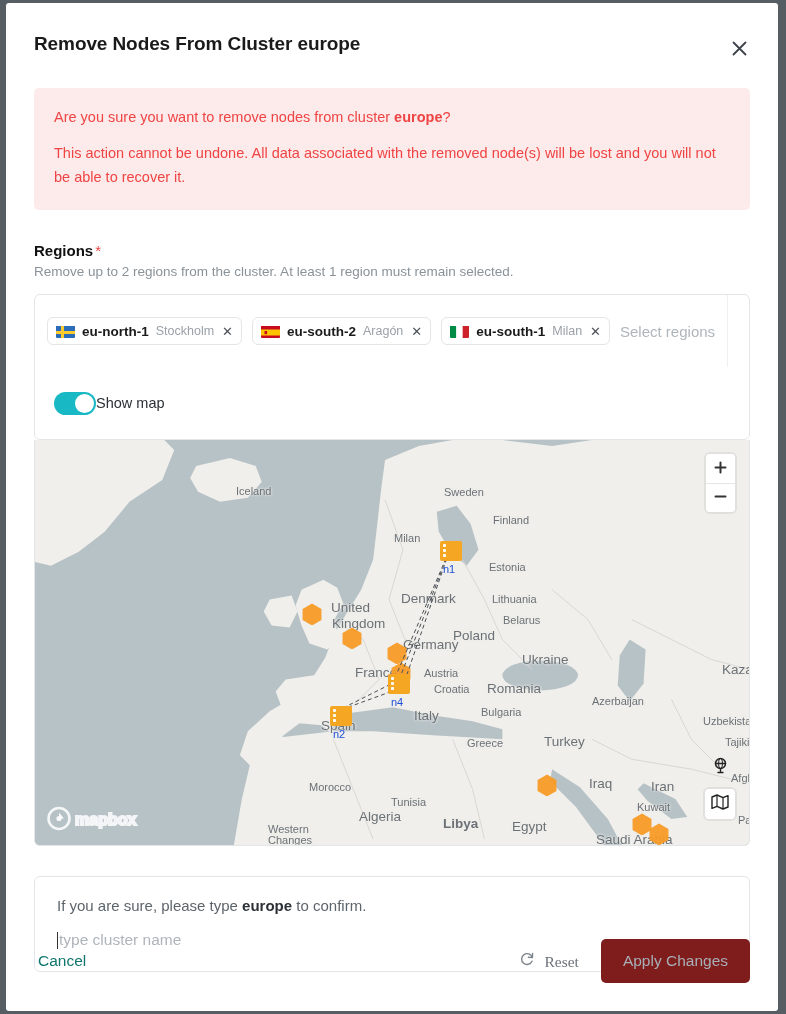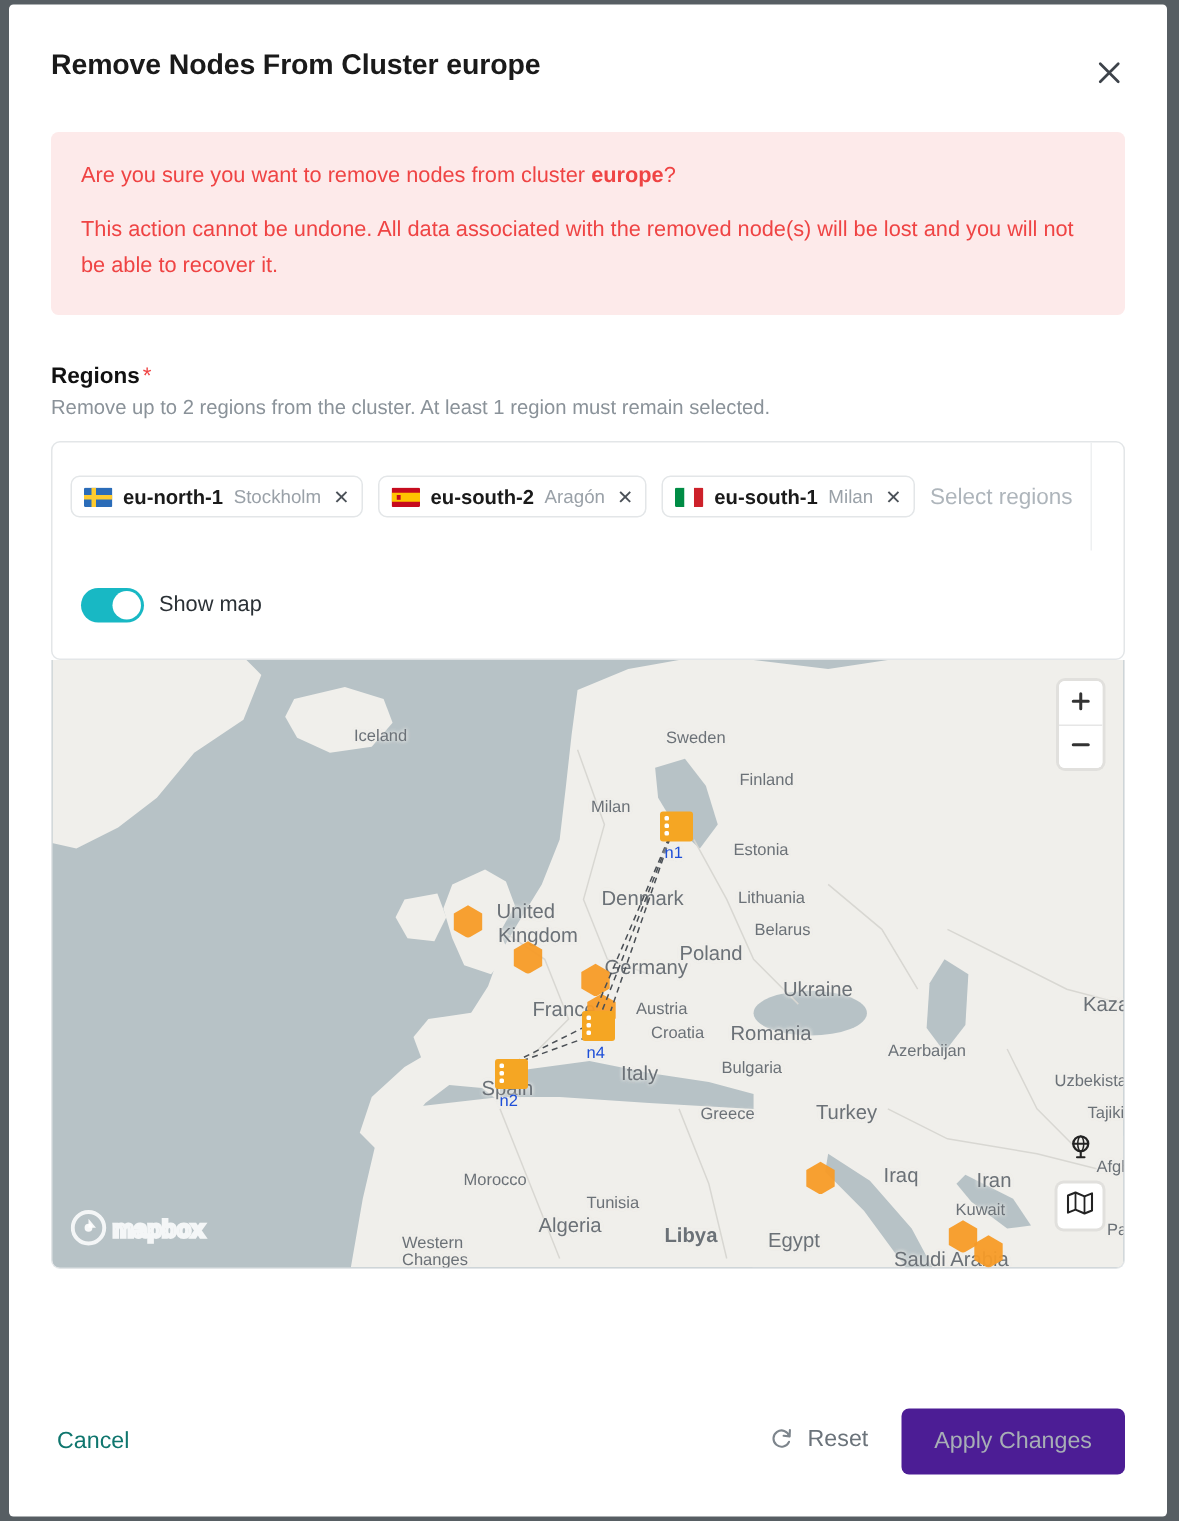--- a/index.html
+++ b/index.html
@@ -110,21 +110,21 @@
   .chip-city { font-size: 12.5px; color: #9aa1a8; }
   .chip-x {
     font-size: 13px; color: #4b5158;
     line-height: 1; cursor: pointer; margin-left: 1px;
   }
   .chips-placeholder {
     font-size: 15px; color: #aeb5bb;
     cursor: text;
   }
   .map-toggle-area {
-    display: flex; align-items: center; gap: 10px;
+    display: flex; align-items: center; 
     padding: 0 17px 0 19px;
     height: 72px;
     flex: none;
   }
   .switch {
     width: 42px; height: 23px;
     border-radius: 12px;
     background: #18b8c4;
     position: relative;
     cursor: pointer;
@@ -259,28 +259,28 @@
     background: none; border: none;
     font-family: "Liberation Sans", sans-serif;
     font-size: 15.5px; color: #0f766e;
     cursor: pointer; padding: 8px 4px;
   }
   .footer-right {
     margin-left: auto;
     display: flex; align-items: center; gap: 18px;
   }
   .btn-reset {
-    display: flex; align-items: flex-start; gap: 9px;
+    display: flex; align-items: flex-end; gap: 9px;
     background: none; border: none; cursor: pointer;
-    font-family: Liberation Sans, sans-serif;
+    font-family: Liberation Serif, serif;
     font-size: 15.5px; color: #6b737a;
     padding: 8px 4px;
   }
   .btn-apply {
-    background: #4c1d95;
+    background: #7f1d1d;
     border: none;
     border-radius: 5px;
     color: #a7aeb5;
     font-family: "Liberation Sans", sans-serif;
     font-size: 15.5px;
     padding: 13px 22px;
     cursor: default;
   }
 </style>
 </head>
@@ -542,20 +542,29 @@
     <div class="mapbox-logo">
       <svg width="108" height="25" viewBox="0 0 108 25">
         <circle cx="12" cy="12.5" r="10.5" fill="none" stroke="#ffffff" stroke-width="2.6" opacity=".85"></circle>
         <path d="M12 6.5 L12 12.5 L17 12.5 Z" fill="#ffffff" opacity=".9"></path>
         <circle cx="12" cy="12.5" r="2.6" fill="#ffffff" opacity=".9"></circle>
         <text x="28" y="18.5" font-family="Liberation Sans, sans-serif" font-size="16" font-weight="bold" fill="none" stroke="#ffffff" stroke-width="2.2" opacity=".85">mapbox</text>
       </svg>
     </div>
   </div>
 
+  <div class="confirm-box">
+    <div class="confirm-text">
+      <span>If you are sure, please type </span><b>europe</b><span> to confirm.</span>
+    </div>
+    <div class="confirm-input-wrap">
+      <div class="caret"></div>
+      <input class="confirm-input" type="text" value="" placeholder="type cluster name" style="">
+    </div>
+  </div>
 
   <div class="footer">
     <button class="btn-text">Cancel</button>
     <div class="footer-right">
       <button class="btn-reset">
         <span>
           <svg width="16" height="16" viewBox="0 0 16 16">
             <path d="M13.2 6.4A5.4 5.4 0 1 0 13 10.2" fill="none" stroke="#7d858c" stroke-width="1.4" stroke-linecap="round"></path>
             <path d="M13.6 2.4 L13.4 6.6 L9.4 6.2" fill="none" stroke="#7d858c" stroke-width="1.4" stroke-linecap="round" stroke-linejoin="round"></path>
           </svg>

